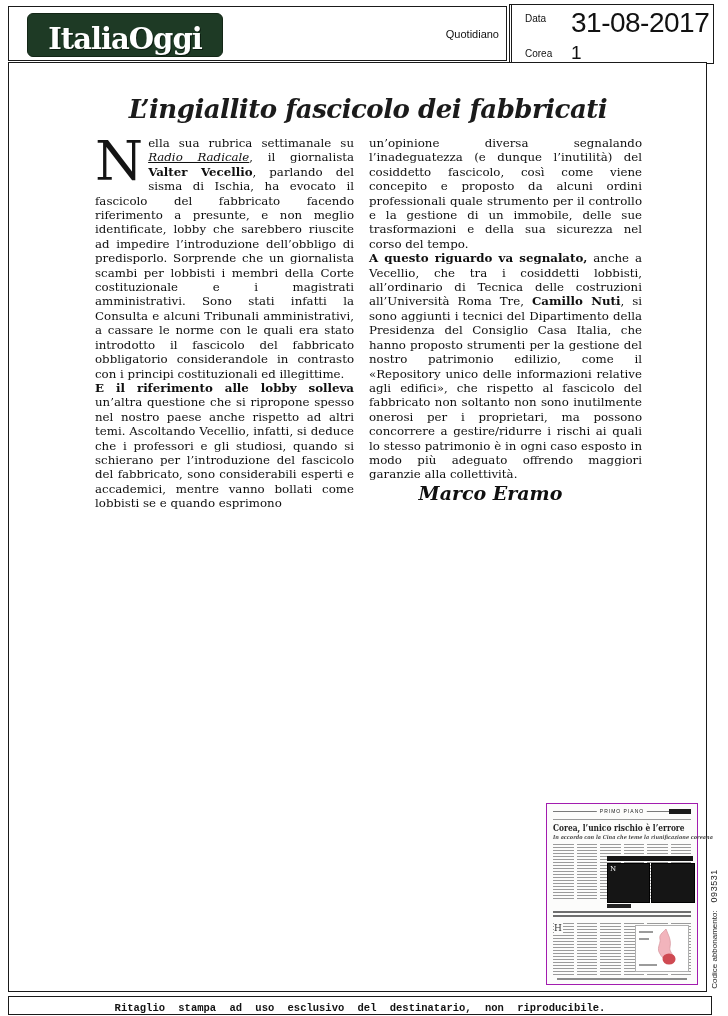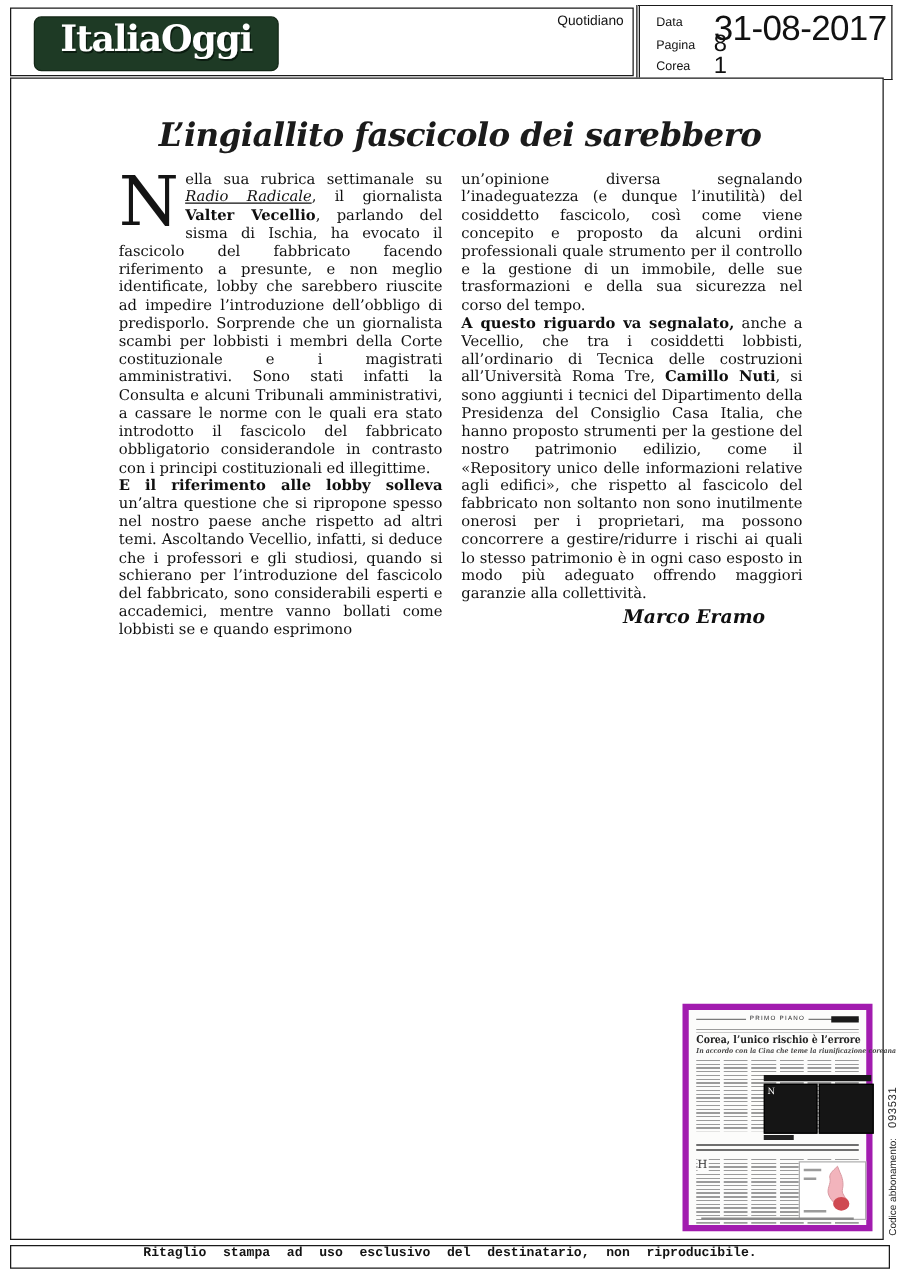--- a/index.html
+++ b/index.html
@@ -4,24 +4,24 @@
 <style>
   html,body{margin:0;padding:0;}
   body{width:728px;height:1016px;position:relative;background:#ffffff;
        font-family:"Liberation Sans",sans-serif;color:#111;overflow:hidden;}
 
   
   .hdr-left-box{position:absolute;left:8px;top:6px;width:497px;height:53px;
                 border:1px solid #1a1a1a;background:#fff;}
   .logo{position:absolute;left:18px;top:6px;width:194px;height:42px;
         background:#1e3a25;border-radius:6px;border:1px solid #132616;
-        display:flex;align-items:flex-start;justify-content:center;}
+        display:flex;align-items:flex-end;justify-content:center;}
   .logo-text{font-family:"DejaVu Serif",serif;font-weight:800;font-size:29px;
              color:#ffffff;letter-spacing:-1px;text-shadow:1px 1px 0 #0b1c10;}
-  .quotidiano{position:absolute;right:7px;top:4px;font-size:11px;color:#111;}
+  .quotidiano{position:absolute;right:7px;top:21px;font-size:11px;color:#111;}
 
   .data-box{position:absolute;left:509px;top:4px;width:201px;height:58px;
             border:1px solid #1a1a1a;border-left:3px double #1a1a1a;background:#fff;}
   .meta-row{position:absolute;left:13px;width:185px;height:18px;}
   .meta-row .mlabel{position:absolute;left:0;top:4px;font-size:10px;color:#111;}
   .meta-row .mvalue{position:absolute;left:46px;top:-2px;font-size:19px;color:#111;
                     letter-spacing:-0.5px;}
   .meta-row.r0{top:4px;} .meta-row.r0 .mvalue{font-size:28px;}
   .meta-row.r1{top:22px;} .meta-row.r2{top:39px;}
 
@@ -32,41 +32,41 @@
          font-family:"DejaVu Serif",serif;font-weight:bold;font-style:italic;
          font-size:26px;color:#1b1b1b;letter-spacing:-0.5px;}
   .article-body{position:absolute;left:86px;top:73px;display:flex;gap:15px;
                 font-family:"DejaVu Serif",serif;font-size:11.8px;line-height:14.4px;
                 text-align:justify;color:#0f0f0f;}
   .acol1{width:259px;} .acol2{width:273px;}
   .apara{margin:0;}
   .apara .b{font-weight:bold;} .apara .i{font-style:italic;text-decoration:underline;}
   .dropcap{float:left;font-family:"DejaVu Serif",serif;font-size:55px;
            line-height:46px;padding:2px 5px 0 0;color:#141414;}
-  .byline{text-align:right;padding-right:30px;margin-top:4px;
+  .byline{text-align:center;padding-right:30px;margin-top:4px;
           font-family:"DejaVu Serif",serif;font-weight:bold;font-style:italic;
-          font-size:15px;color:#101010;}
+          font-size:19px;color:#101010;}
 
   
   .footer-strip{position:absolute;left:8px;top:996px;width:702px;height:17px;
-                border:1px solid #1a1a1a;display:flex;align-items:flex-start;
+                border:1px solid #1a1a1a;display:flex;align-items:flex-end;
                 justify-content:center;}
   .footer-strip span{font-family:"Liberation Mono",monospace;font-weight:700;
                      font-size:10.5px;word-spacing:7px;color:#131313;}
 
   
   .codice-wrap{position:absolute;left:703px;top:844px;width:22px;height:170px;}
   .codice{position:absolute;left:50%;top:50%;
           transform:translate(-50%,-50%) rotate(-90deg);white-space:nowrap;
           font-size:8px;color:#222;}
   .codice .cval{font-size:9px;margin-left:8px;letter-spacing:0.5px;}
 
   
   .thumb{position:absolute;left:546px;top:803px;width:152px;height:182px;
-         border:5px solid #a21caf;background:#fcfcfb;box-sizing:border-box;}
+         border:1px solid #a21caf;background:#fcfcfb;box-sizing:border-box;}
   .ptext{background:repeating-linear-gradient(to bottom,
           #9b9b9b 0px,#9b9b9b 1px,transparent 1px,transparent 3px);}
   .ptext-dark{background:repeating-linear-gradient(to bottom,
           #6f6f6f 0px,#6f6f6f 2px,transparent 2px,transparent 4px);}
   .t-kickrow{position:absolute;top:7px;left:6px;right:6px;height:6px;
              border-top:1px solid #7a7a7a;}
   .t-kicker{position:absolute;left:50%;top:-4px;transform:translateX(-50%);
             background:#fcfcfb;padding:0 3px;font-size:5px;letter-spacing:1px;
             color:#222;white-space:nowrap;}
   .t-masthead{position:absolute;right:0;top:-3px;width:22px;height:5px;background:#1a1a1a;}
@@ -105,32 +105,28 @@
     <span class="logo-text">ItaliaOggi</span>
   </div>
   <span class="quotidiano">Quotidiano</span>
 </div>
 
 <div class="data-box">
   <div class="meta-row r0">
     <span class="mlabel">Data</span>
     <span class="mvalue">31-08-2017</span>
   </div>
-  <div class="meta-row r1">
-    <span class="mlabel">Pagina</span>
-    <span class="mvalue">8</span>
-  </div>
   <div class="meta-row r2">
     <span class="mlabel">Corea</span>
     <span class="mvalue">1</span>
   </div>
 </div>
 
 <div class="main-box">
-  <div class="title">L’ingiallito fascicolo dei sarebbero</div>
+  <div class="title">L’ingiallito fascicolo dei fabbricati</div>
 
   <div class="article-body">
     <div class="acol1">
         <p class="apara"><span class="dropcap">N</span><span>ella sua rubrica settimanale su </span><span class="i">Radio Radicale</span><span>, il giornalista </span><span class="b">Valter Vecellio</span><span>, parlando del sisma di Ischia, ha evocato il fascicolo del fabbricato facendo riferimento a presunte, e non meglio identificate, lobby che sarebbero riuscite ad impedire l’introduzione dell’obbligo di predisporlo. Sorprende che un giornalista scambi per lobbisti i membri della Corte costituzionale e i magistrati amministrativi. Sono stati infatti la Consulta e alcuni Tribunali amministrativi, a cassare le norme con le quali era stato introdotto il fascicolo del fabbricato obbligatorio considerandole in contrasto con i principi costituzionali ed illegittime.</span></p>
         <p class="apara"><span class="b">E il riferimento alle lobby solleva</span><span> un’altra questione che si ripropone spesso nel nostro paese anche rispetto ad altri temi. Ascoltando Vecellio, infatti, si deduce che i professori e gli studiosi, quando si schierano per l’introduzione del fascicolo del fabbricato, sono considerabili esperti e accademici, mentre vanno bollati come lobbisti se e quando esprimono</span></p>
       </div>
     <div class="acol2">
     <p class="apara"><span>un’opinione diversa segnalando l’inadeguatezza (e dunque l’inutilità) del cosiddetto fascicolo, così come viene concepito e proposto da alcuni ordini professionali quale strumento per il controllo e la gestione di un immobile, delle sue trasformazioni e della sua sicurezza nel corso del tempo.</span></p>
         <p class="apara"><span class="b">A questo riguardo va segnalato,</span><span> anche a Vecellio, che tra i cosiddetti lobbisti, all’ordinario di Tecnica delle costruzioni all’Università Roma Tre, </span><span class="b">Camillo Nuti</span><span>, si sono aggiunti i tecnici del Dipartimento della Presidenza del Consiglio Casa Italia, che hanno proposto strumenti per la gestione del nostro patrimonio edilizio, come il «Repository unico delle informazioni relative agli edifici», che rispetto al fascicolo del fabbricato non soltanto non sono inutilmente onerosi per i proprietari, ma possono concorrere a gestire/ridurre i rischi ai quali lo stesso patrimonio è in ogni caso esposto in modo più adeguato offrendo maggiori garanzie alla collettività.</span></p>
         <div class="byline">Marco Eramo</div>

